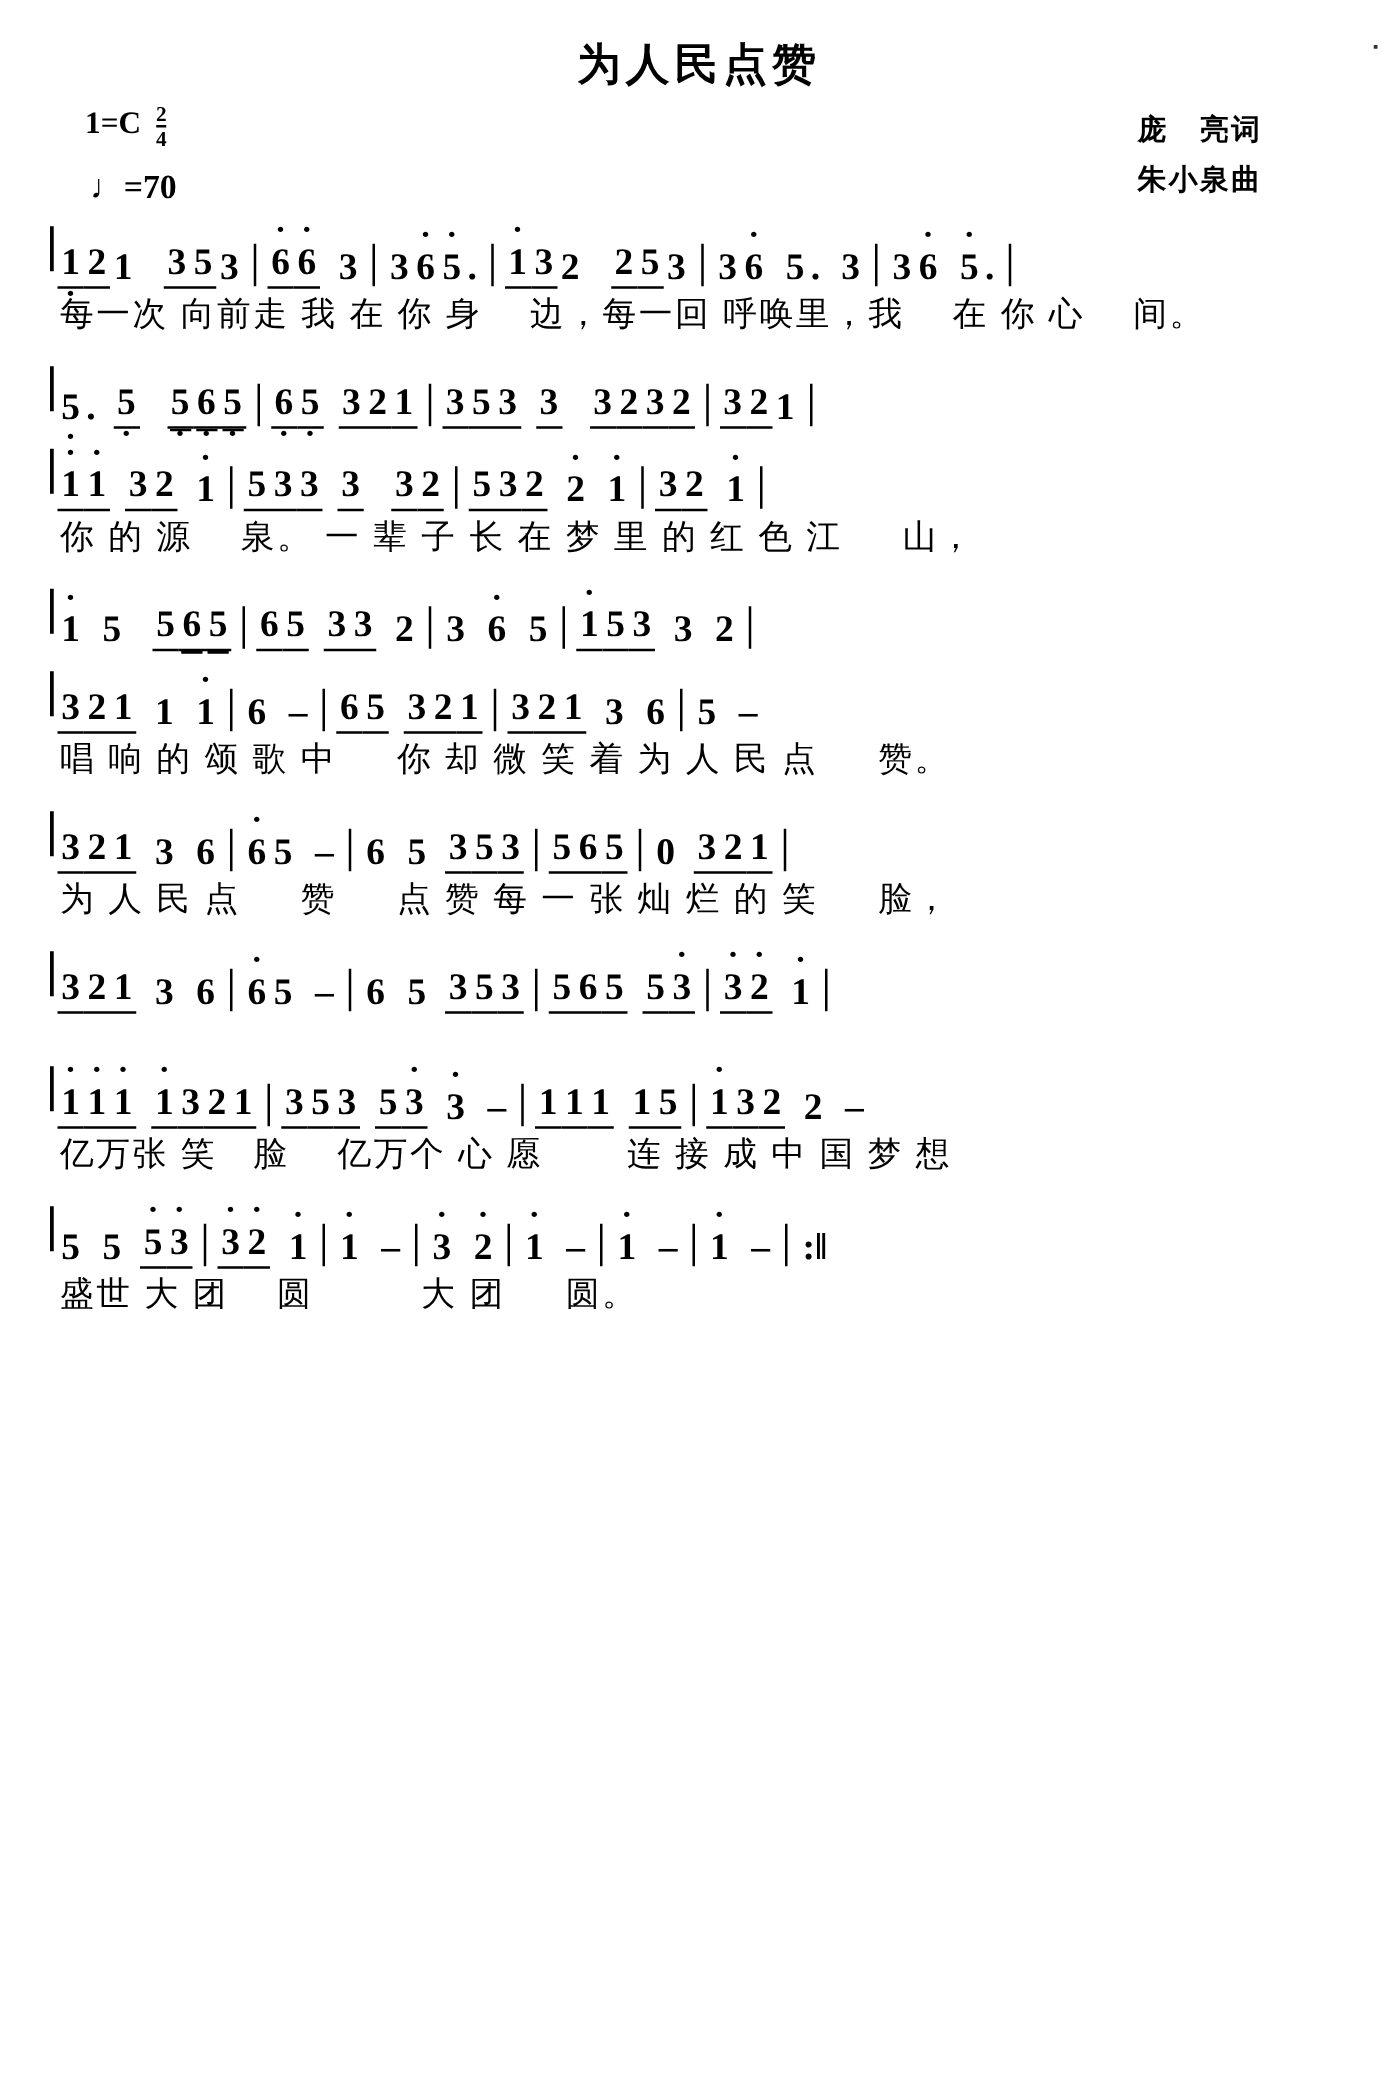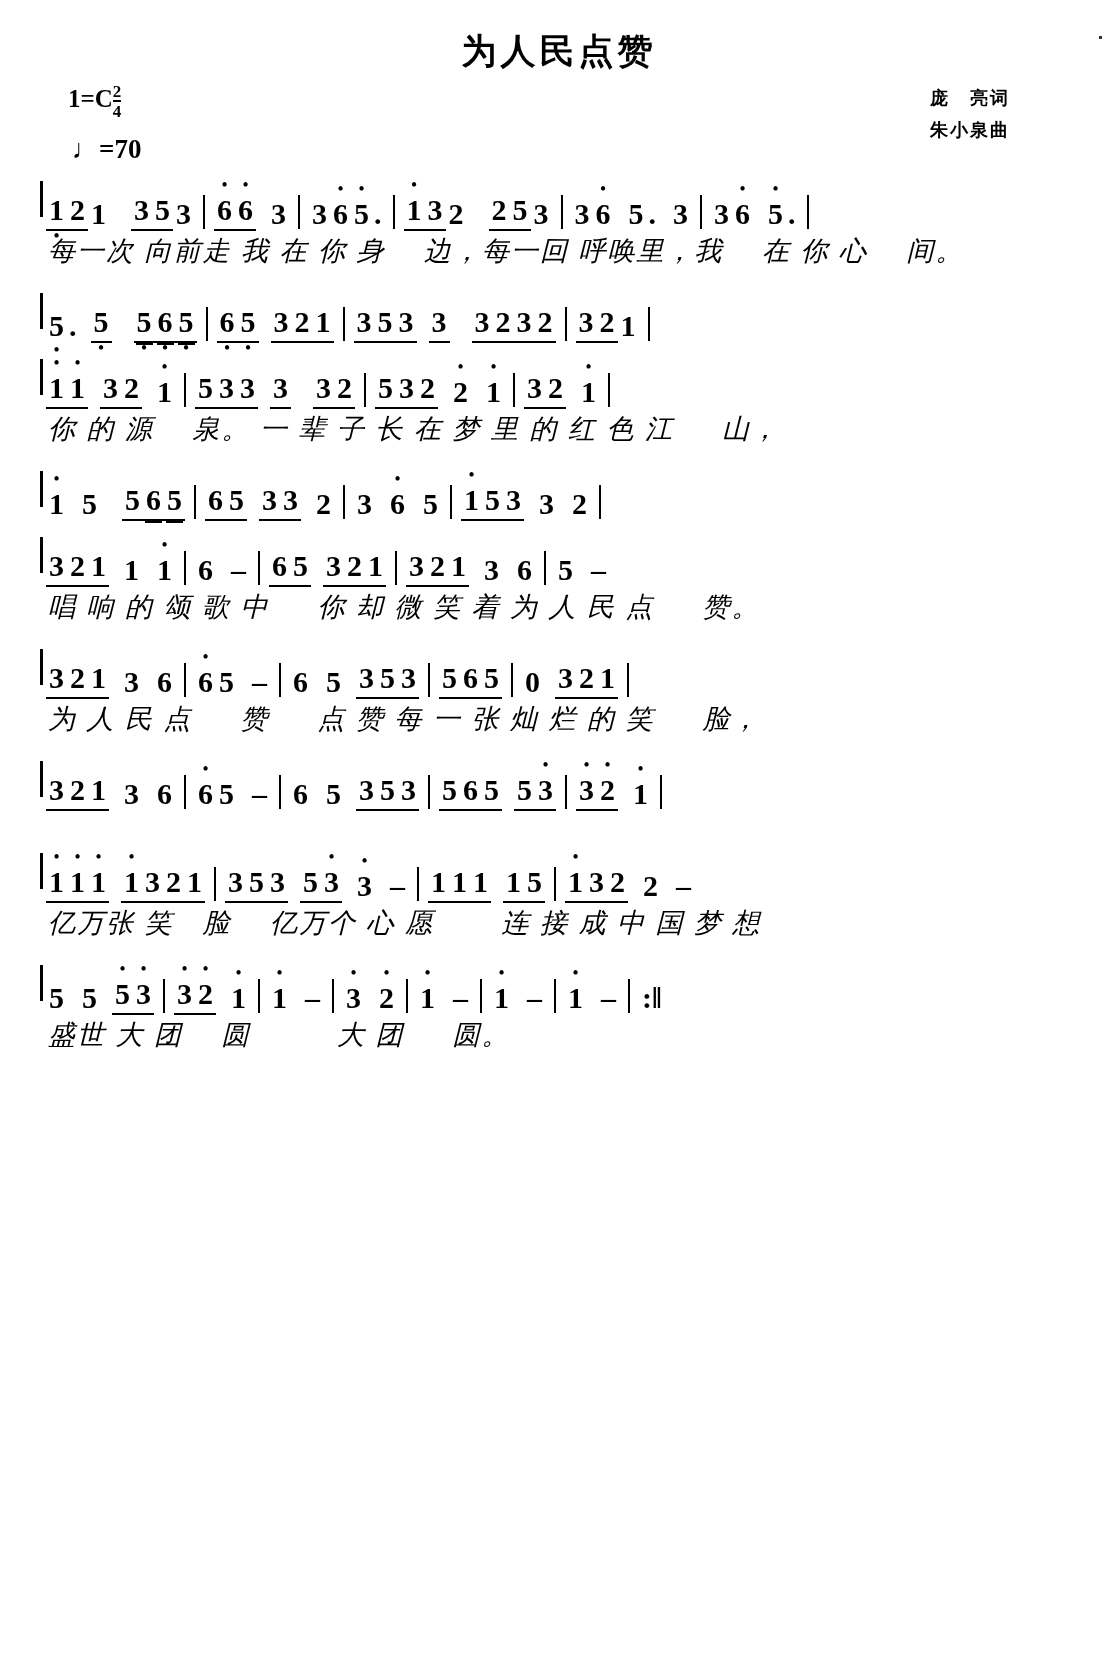--- a/index.html
+++ b/index.html
@@ -39,20 +39,21 @@
     position: absolute;
     left: 68px;
     top: 4px;
     font-family: "Liberation Serif", serif;
   }
   .key-line {
     font-size: 25px;
     font-weight: bold;
     display: flex;
     align-items: flex-start;
+    gap: 12px;
   }
   .meter {
     display: inline-block;
     text-align: center;
     line-height: 1;
     font-size: 17px;
     font-weight: bold;
     margin-top: -2px;
   }
   .meter .num { display: block; }
@@ -61,21 +62,21 @@
     font-size: 27px;
     font-weight: bold;
     margin-top: 14px;
     margin-left: 4px;
     white-space: nowrap;
   }
   .credits {
     position: absolute;
     right: 108px;
     top: 2px;
-    font-size: 18px;
+    font-size: 23px;
     font-weight: bold;
     line-height: 1.75;
     text-align: right;
     font-family: "Liberation Sans", sans-serif;
   }
   .credits div { letter-spacing: 2px; }
 
   
   .system {
     position: relative;
@@ -96,21 +97,20 @@
     gap: 0px;
   }
   .lyrics {
     font-family: "Liberation Sans", sans-serif;
     font-size: 27px;
     letter-spacing: 2px;
     white-space: nowrap;
     margin-top: 2px;
     margin-left: 2px;
     height: 44px;
-    font-style: italic;
   }
   .barline {
     display: inline-block;
     width: 2px;
     background: #000;
     height: 34px;
     margin: 0 9px 2px 9px;
   }
   .sys-start {
     position: absolute;

